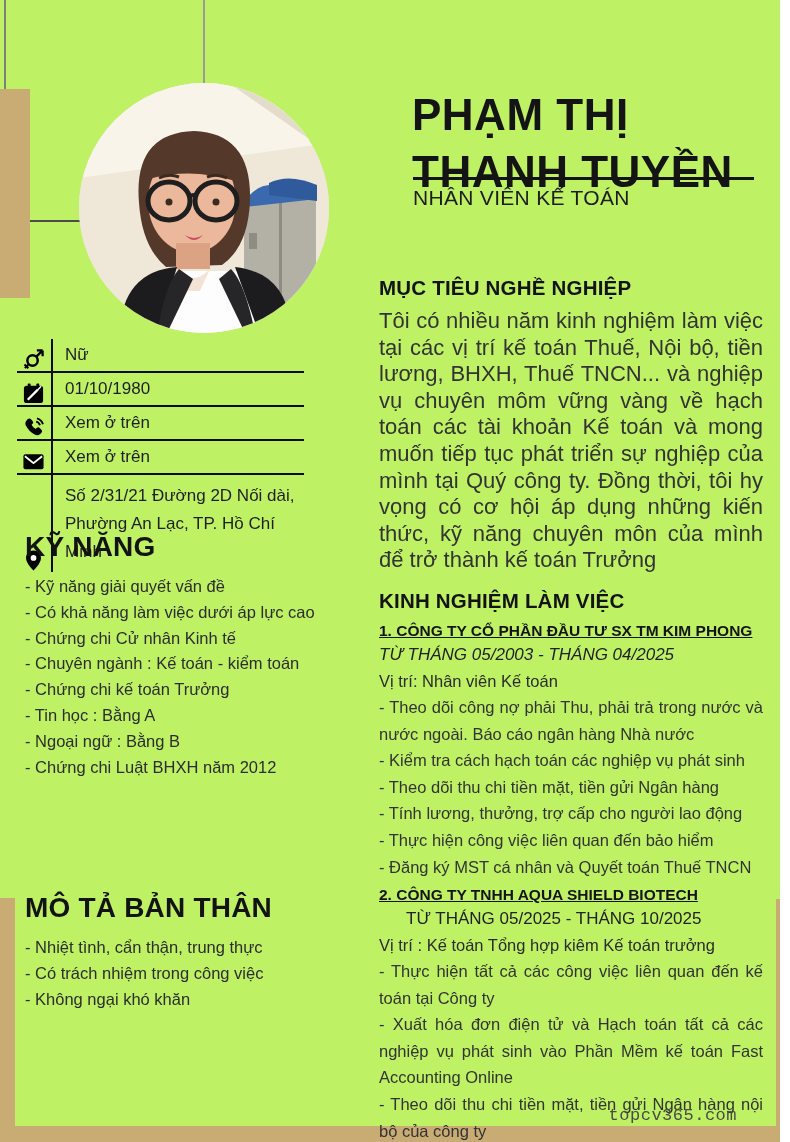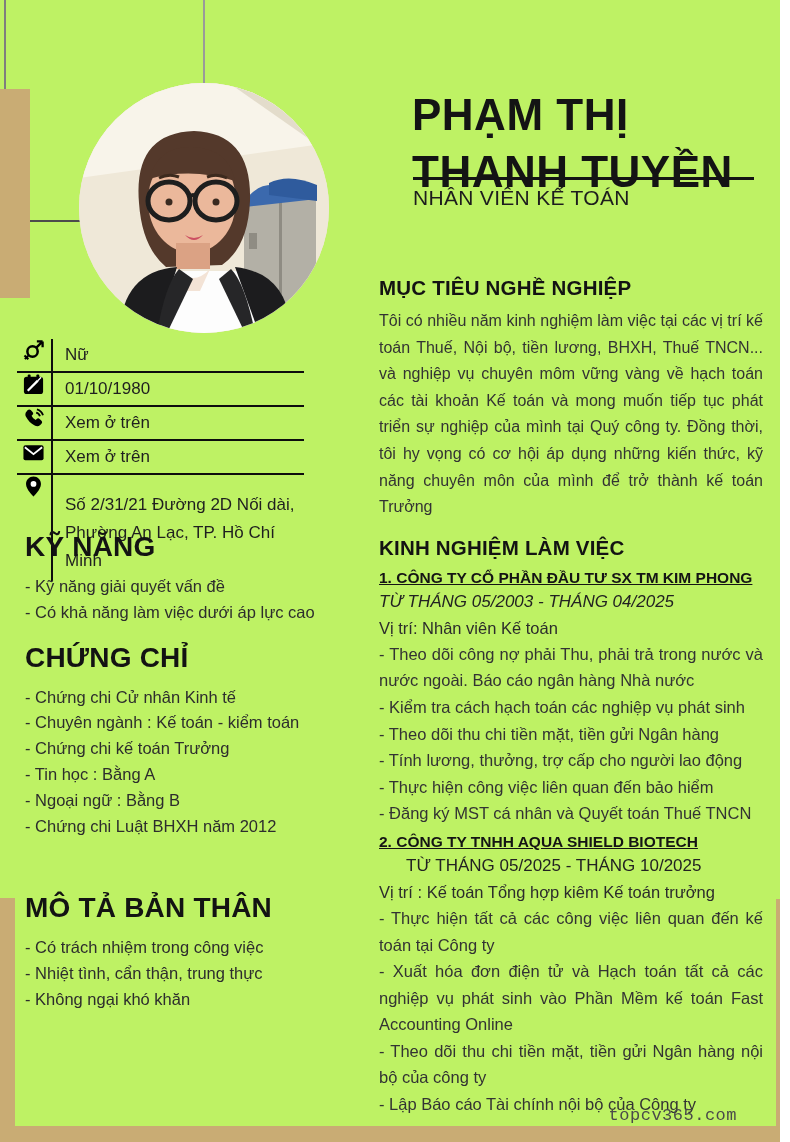--- a/index.html
+++ b/index.html
@@ -21,38 +21,38 @@
     overflow:hidden;z-index:3;background:#efe8d8;}
   .photo svg{display:block;}
   
   .name{position:absolute;left:412px;top:57px;width:370px;font-size:44px;line-height:57px;
     font-weight:700;color:#141414;letter-spacing:.5px;z-index:2;}
   .name-underline{position:absolute;left:413px;top:177px;width:341px;height:3px;background:#141414;}
   .job-title{position:absolute;left:413px;top:186px;font-size:21px;font-weight:400;
     color:#1d1d1d;letter-spacing:.3px;}
   
   .contact{position:absolute;left:17px;top:339px;width:287px;}
-  .c-row{display:flex;align-items:flex-start;}
+  .c-row{display:flex;align-items:flex-end;}
   .c-row.bordered{border-bottom:2px solid #0d0d0d;}
   .c-icon{width:32px;display:flex;align-items:center;justify-content:center;flex:0 0 32px;}
   .c-text{border-left:2px solid #0d0d0d;padding:4px 0 4px 12px;margin-left:2px;
     font-size:17px;line-height:24px;color:#1f1f1f;display:flex;flex-direction:column;justify-content:center;}
-  .c-row.address .c-text{padding-top:16px;padding-bottom:6px;line-height:28px;}
+  .c-row.address .c-text{padding-top:7px;padding-bottom:6px;line-height:28px;}
   
   .left-col{position:absolute;left:25px;top:531px;width:322px;}
   .about-col{position:absolute;left:25px;top:892px;width:322px;}
   .sec-title{font-size:28px;font-weight:700;color:#131313;letter-spacing:.2px;margin:0 0 11px 0;}
   .sec-title.mt{margin-top:16px;}
   .item-list{margin:0 0 0 0;}
   .item{font-size:16.5px;line-height:25.8px;color:#2d2d2d;}
   
   .right-col{position:absolute;left:379px;top:276px;width:384px;}
   .r-title{font-size:20.5px;font-weight:700;color:#131313;letter-spacing:.2px;margin:0 0 8px 0;}
   .r-title.exp{margin-top:15px;margin-bottom:6px;}
-  .justify{font-size:16px;line-height:26.6px;color:#333333;text-align:justify;margin:0;}
+  .justify{font-size:22px;line-height:26.6px;color:#333333;text-align:justify;margin:0;}
   .company{font-size:15.5px;font-weight:700;color:#141414;line-height:23px;margin-top:3px;text-decoration:underline;}
   .period{font-size:17px;color:#222;line-height:23px;margin:1px 0 2px 0;}
   .period.italic{font-style:italic;}
   .period.indent{padding-left:27px;}
   .position{font-size:16.5px;color:#2c2c2c;line-height:26px;}
   .duty{font-size:16.5px;line-height:26.6px;color:#333333;text-align:justify;margin:0;}
   
   .watermark{position:absolute;right:43px;top:1106px;
     font-family:"Liberation Mono","DejaVu Sans Mono",monospace;
     font-size:17px;color:#4a4a4a;letter-spacing:.5px;}
@@ -162,36 +162,35 @@
         </span>
     </div>
   </div>
 
   <div class="left-col">
     <h2 class="sec-title">KỸ NĂNG</h2>
     <div class="item-list">
       <div class="item">- Kỹ năng giải quyết vấn đề</div>
       <div class="item">- Có khả năng làm việc dưới áp lực cao</div>
     </div>
-    <h2 class="sec-title mt">CHỨNG CHỈ</h2>
     <div class="item-list">
       <div class="item">- Chứng chi Cử nhân Kinh tế</div>
       <div class="item">- Chuyên ngành : Kế toán - kiểm toán</div>
       <div class="item">- Chứng chi kế toán Trưởng</div>
       <div class="item">- Tin học : Bằng A</div>
       <div class="item">- Ngoại ngữ : Bằng B</div>
       <div class="item">- Chứng chi Luật BHXH năm 2012</div>
     </div>
   </div>
 
   <div class="about-col">
     <h2 class="sec-title">MÔ TẢ BẢN THÂN</h2>
     <div class="item-list">
+      <div class="item">- Nhiệt tình, cẩn thận, trung thực</div>
       <div class="item">- Có trách nhiệm trong công việc</div>
-      <div class="item">- Nhiệt tình, cẩn thận, trung thực</div>
       <div class="item">- Không ngại khó khăn</div>
     </div>
   </div>
 
   <div class="right-col">
     <h2 class="r-title">MỤC TIÊU NGHỀ NGHIỆP</h2>
     <p class="justify">Tôi có nhiều năm kinh nghiệm làm việc tại các vị trí kế toán Thuế, Nội bộ, tiền lương, BHXH, Thuế TNCN... và nghiệp vụ chuyên môm vững vàng về hạch toán các tài khoản Kế toán và mong muốn tiếp tục phát triển sự nghiệp của mình tại Quý công ty. Đồng thời, tôi hy vọng có cơ hội áp dụng những kiến thức, kỹ năng chuyên môn của mình để trở thành kế toán Trưởng</p>
 
     <h2 class="r-title exp">KINH NGHIỆM LÀM VIỆC</h2>
 

